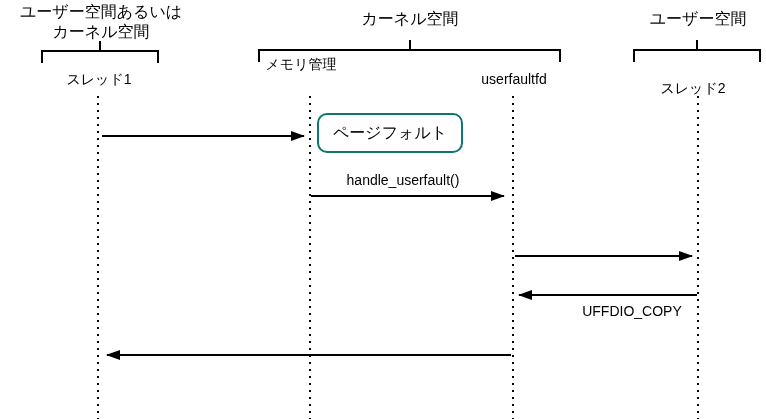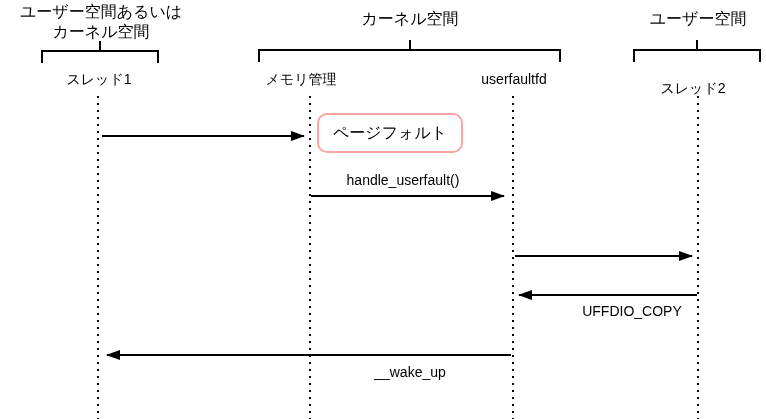--- a/index.html
+++ b/index.html
@@ -28,36 +28,36 @@
     line-height: 20px;
     text-align: center;
     white-space: nowrap;
     color: #000000;
   }
   .group-label { font-size: 16px; }
   .note-box {
     position: absolute;
     left: 317px; top: 113px;
     width: 142px; height: 36px;
-    border: 2px solid #fca5a5;
+    border: 2px solid #0f766e;
     border-radius: 10px;
     background: #ffffff;
     display: flex;
     align-items: center;
     justify-content: center;
     font-size: 16px;
     white-space: nowrap;
   }
   
   .g1 { left: 10px;  top: 2px;  width: 182px; }
   .g2 { left: 330px; top: 9px;  width: 160px; }
   .g3 { left: 617px; top: 9px;  width: 162px; }
   
   .ll1 { left: 38px;  top: 69px; width: 122px; }
-  .ll2 { left: 240px; top: 69px; width: 122px; text-align: center; }
+  .ll2 { left: 240px; top: 54px; width: 122px; text-align: center; }
   .ll3 { left: 453px; top: 69px; width: 122px; }
   .ll4 { left: 632px; top: 78px; width: 122px; }
   
   .m1 { left: 122px; top: 110px; width: 160px; }
   .m2 { left: 323px; top: 170px; width: 160px; }
   .m3 { left: 524px; top: 232px; width: 160px; }
   .m4 { left: 552px; top: 301px; width: 160px; }
   .m5 { left: 330px; top: 362px; width: 160px; }
 </style>
 </head>
@@ -97,15 +97,14 @@
 
   <div class="lbl ll1">スレッド1</div>
   <div class="lbl ll2">メモリ管理</div>
   <div class="lbl ll3">userfaultfd</div>
   <div class="lbl ll4">スレッド2</div>
 
   <div class="note-box">ページフォルト</div>
 
   <div class="lbl m2">handle_userfault()</div>
   <div class="lbl m4">UFFDIO_COPY</div>
-  <div class="lbl m5">__wake_up</div>
 
 </div>
 
 </body></html>

